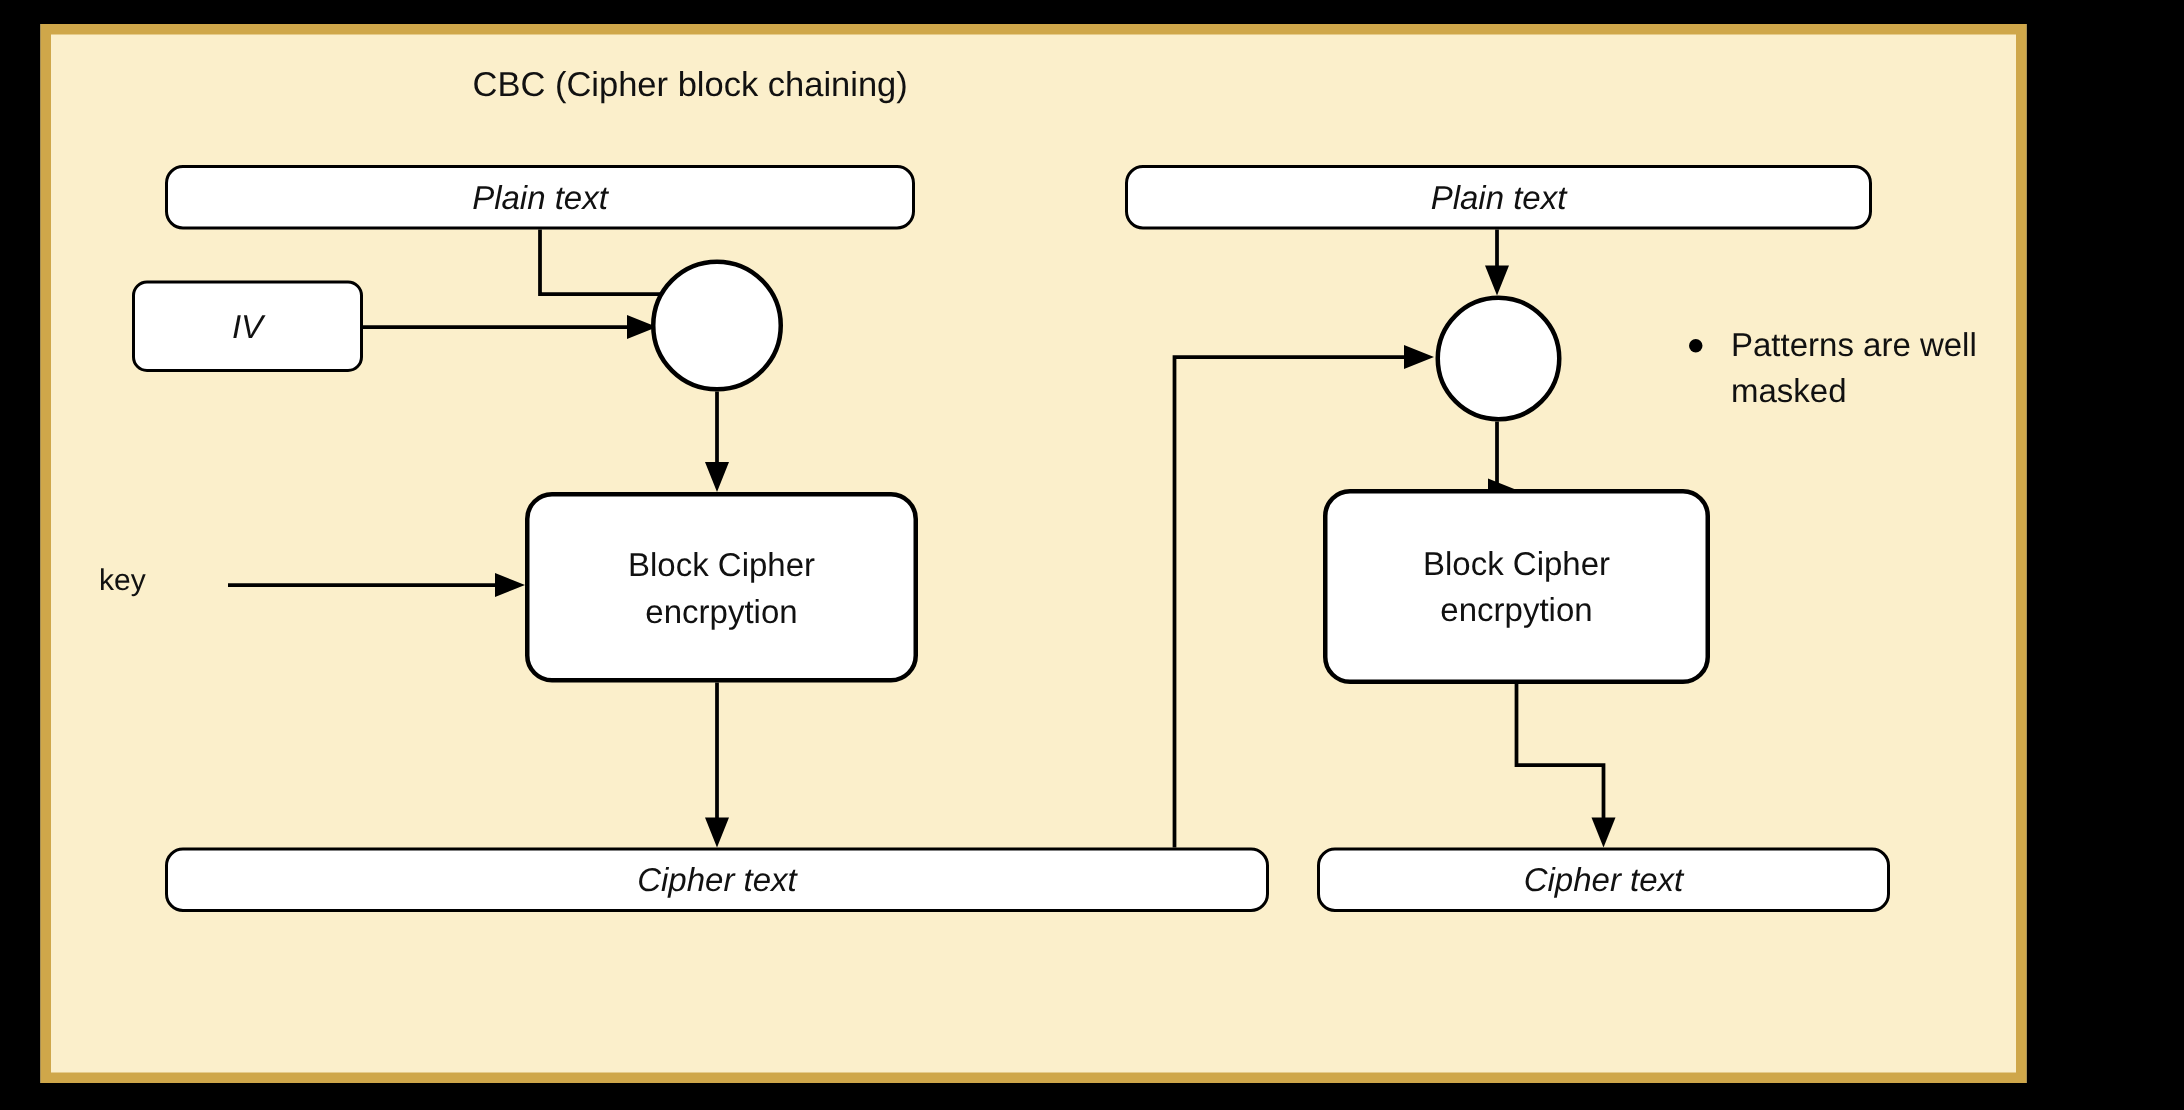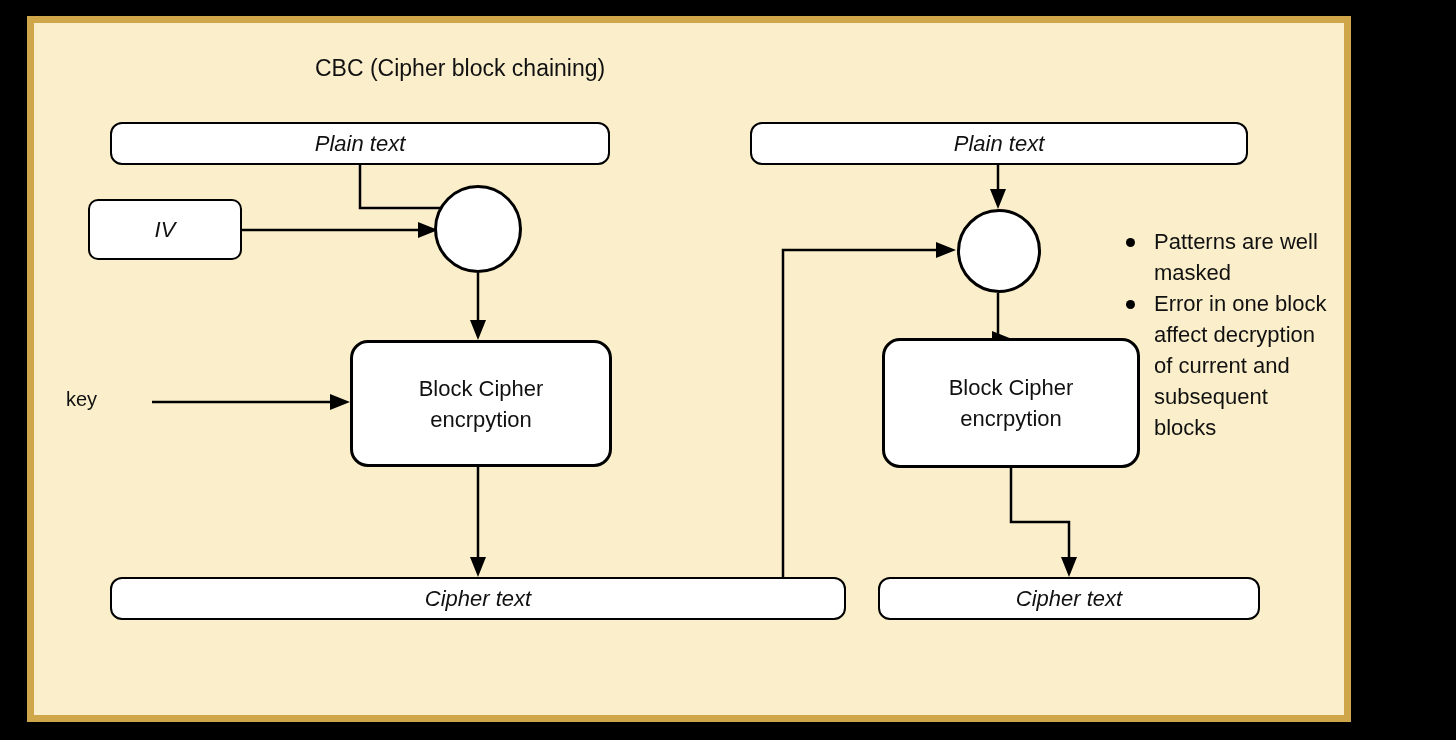--- a/index.html
+++ b/index.html
@@ -19,21 +19,21 @@
   }
   .stage { position: relative; width: 1456px; height: 740px; }
   .card {
     position: absolute;
     left: 27px; top: 16px;
     width: 1324px; height: 706px;
     background: var(--card-bg);
     border: 7px solid var(--card-border);
     overflow: hidden;
   }
-  .card-inner { position: absolute; left: 0; top: 12px; width: 1094px; height: 692px; }
+  .card-inner { position: absolute; left: 0; top: 0; width: 1094px; height: 692px; }
   .diagram-title {
     position: absolute;
     left: 281px; top: 20px;
     font-size: 23px;
     white-space: nowrap;
   }
   .node {
     position: absolute;
     background: var(--node-fill);
     border: 2px solid var(--stroke);
@@ -166,22 +166,17 @@
 encrpytion</span>
       </div>
 
       <div class="node rect" style="left:844px;top:542px;width:382px;height:43px">
         <span>Cipher text</span>
       </div>
 
       <ul class="notes">
         <li>Patterns are well
 masked</li>
-        <li>Error in one block
-affect decryption
-of current and
-subsequent
-blocks</li>
       </ul>
 
     </div>
   </div>
 </div>
 
 </body></html>

